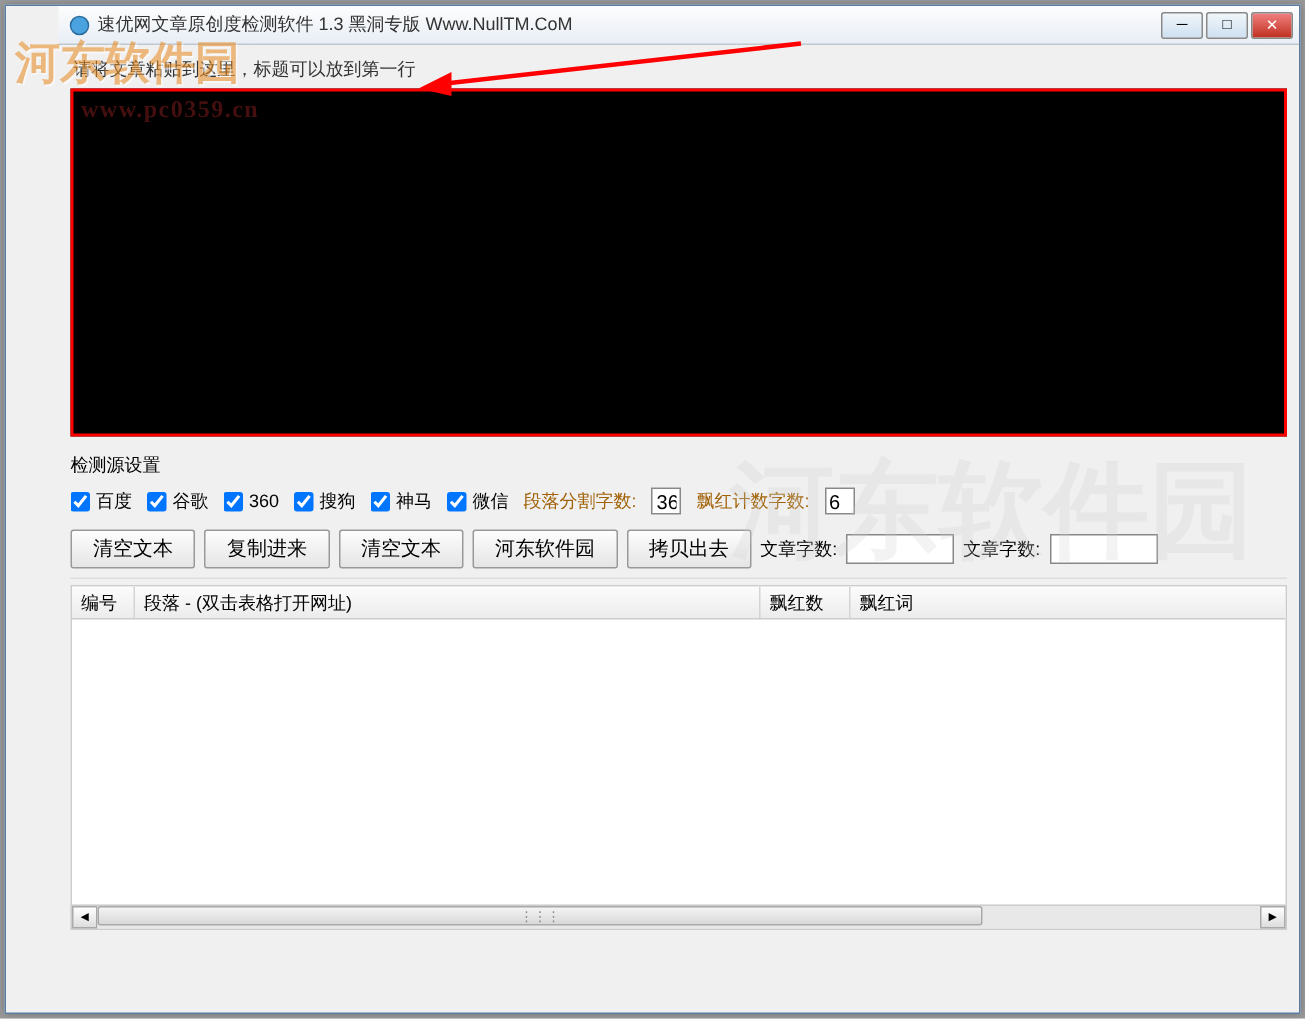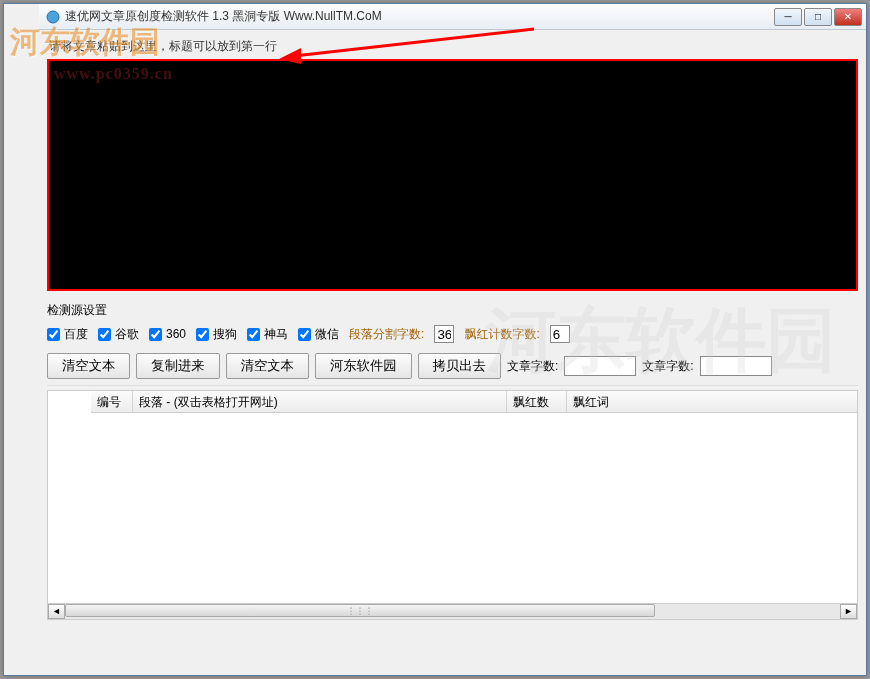--- a/index.html
+++ b/index.html
@@ -126,21 +126,20 @@
   background: #fff;
   height: 230px;
   overflow: hidden;
   position: relative;
 }
 .thead {
   display: flex;
   background: linear-gradient(#fcfcfc,#ececec);
   border-bottom: 1px solid #ccc;
   height: 22px;
-  margin-left: 43px;
 }
 .th {
   padding: 3px 6px;
   border-right: 1px solid #d4d4d4;
   font-size: 12px;
   overflow: hidden;
   white-space: nowrap;
 }
 .th1 { width: 42px; }
 .th2 { flex: 1; }

